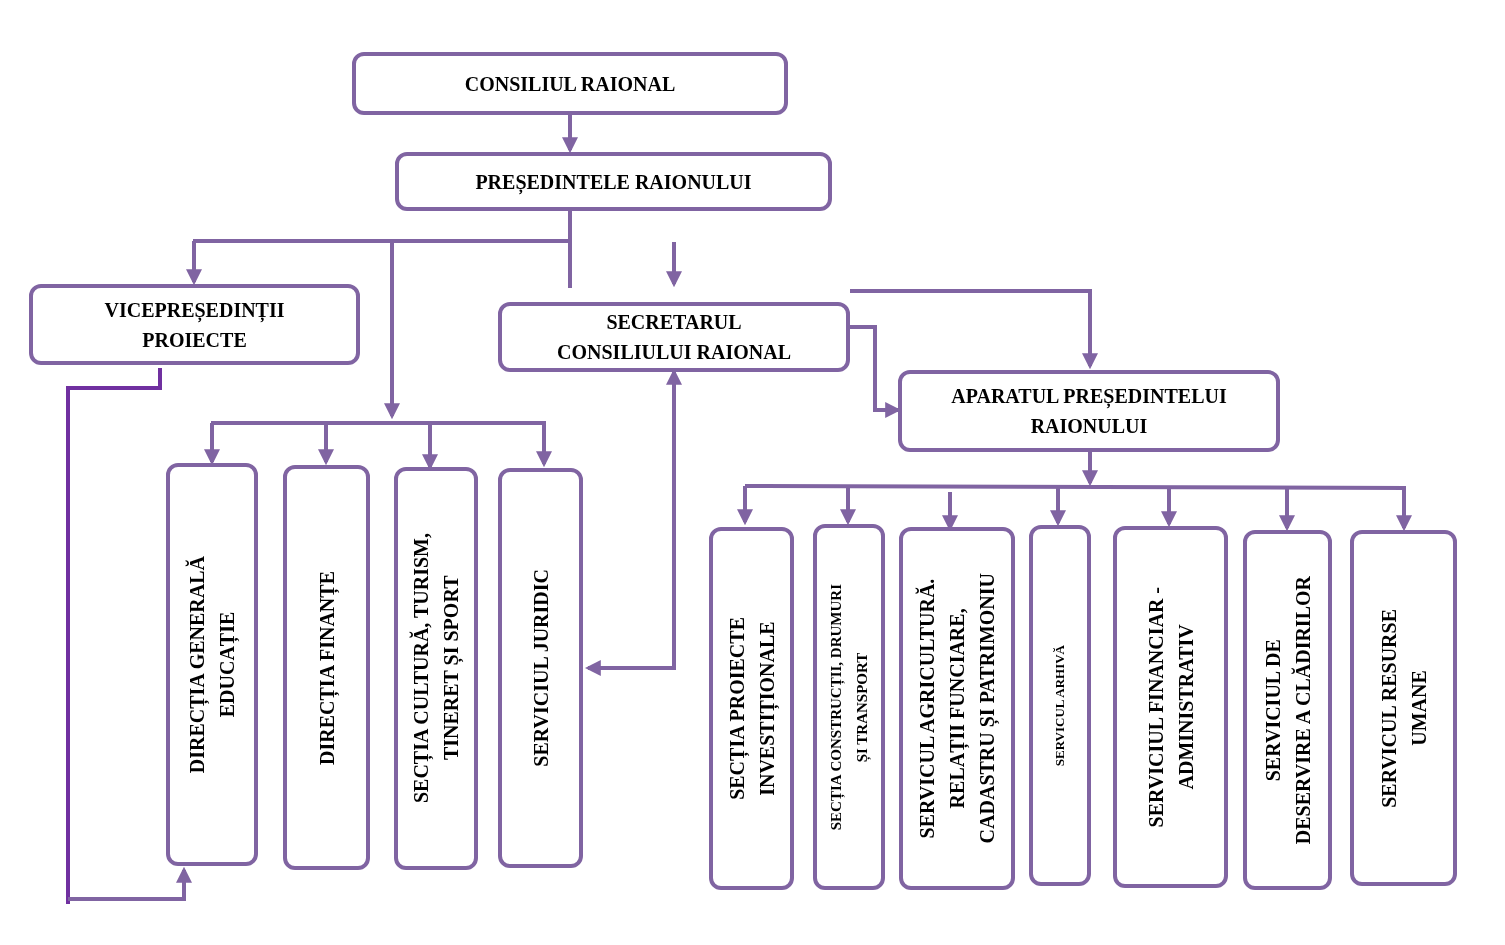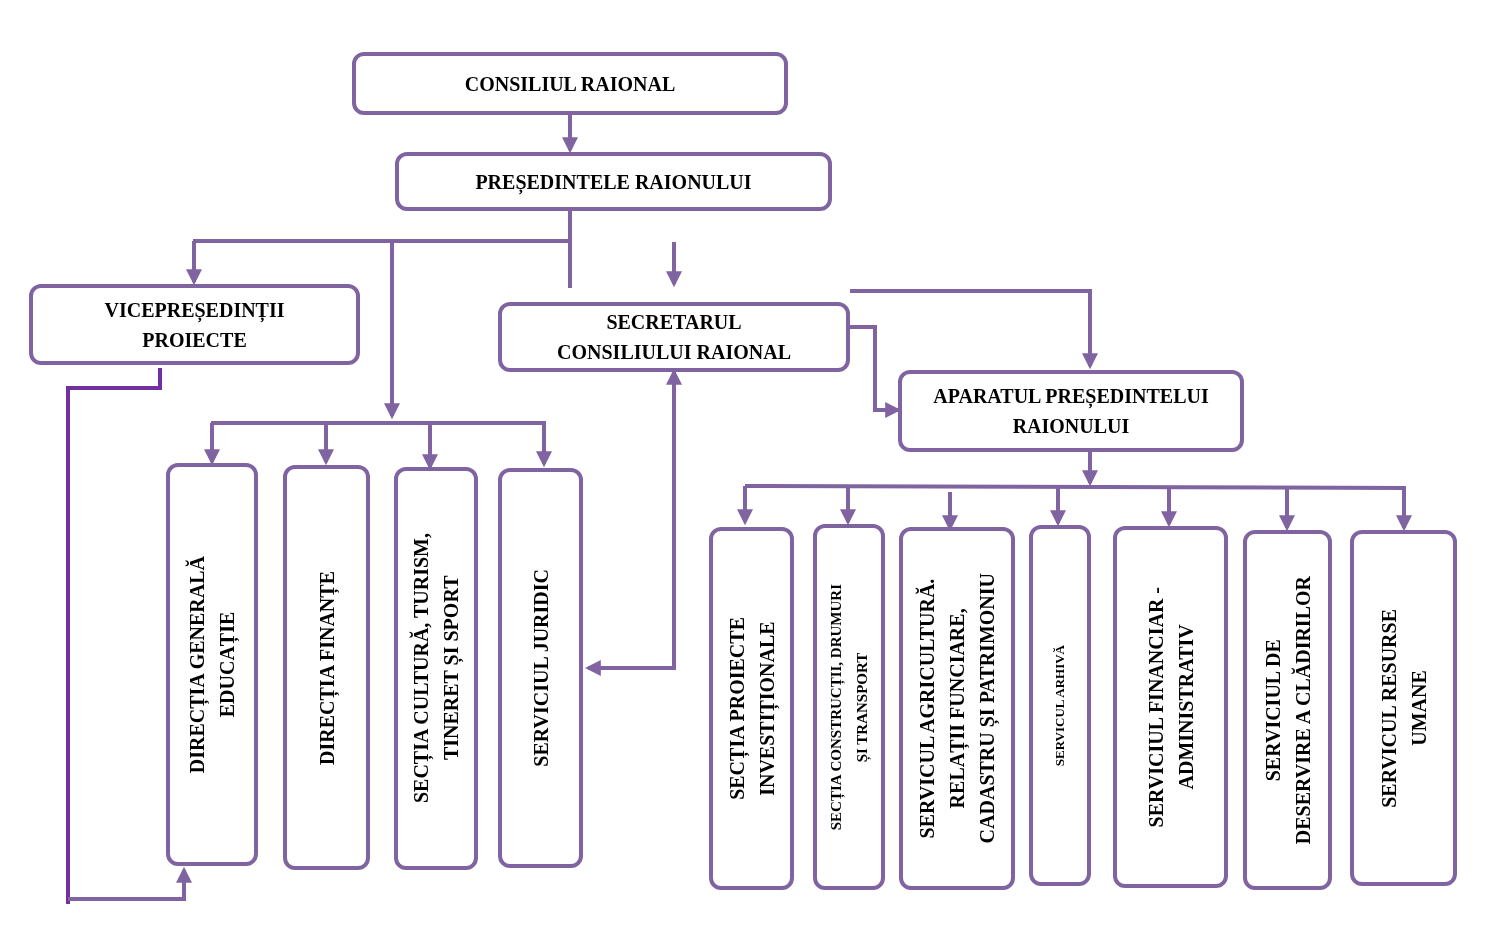--- a/index.html
+++ b/index.html
@@ -80,21 +80,21 @@
 <div class="box" style="left:29px; top:284px; width:331px; height:81px;">
   <span class="h-label" style="white-space:pre-line;">VICEPREȘEDINȚII
 PROIECTE</span>
 </div>
 
 <div class="box" style="left:498px; top:286px; width:352px; height:70px;margin-top:16px;">
   <span class="h-label" style="white-space:pre-line;">SECRETARUL
 CONSILIULUI RAIONAL</span>
 </div>
 
-<div class="box" style="left:898px; top:370px; width:346px; height:82px;">
+<div class="box" style="left:898px; top:370px; width:382px; height:82px;">
   <span class="h-label" style="white-space:pre-line;">APARATUL PREȘEDINTELUI
 RAIONULUI</span>
 </div>
 
 <div class="box v-box" style="left:166px; top:463px; width:92px; height:403px;">
   <span class="v-label">DIRECȚIA GENERALĂ
 EDUCAȚIE</span>
 </div>
 <div class="box v-box" style="left:283px; top:465px; width:87px; height:405px;">
   <span class="v-label">DIRECȚIA  FINANȚE</span>

